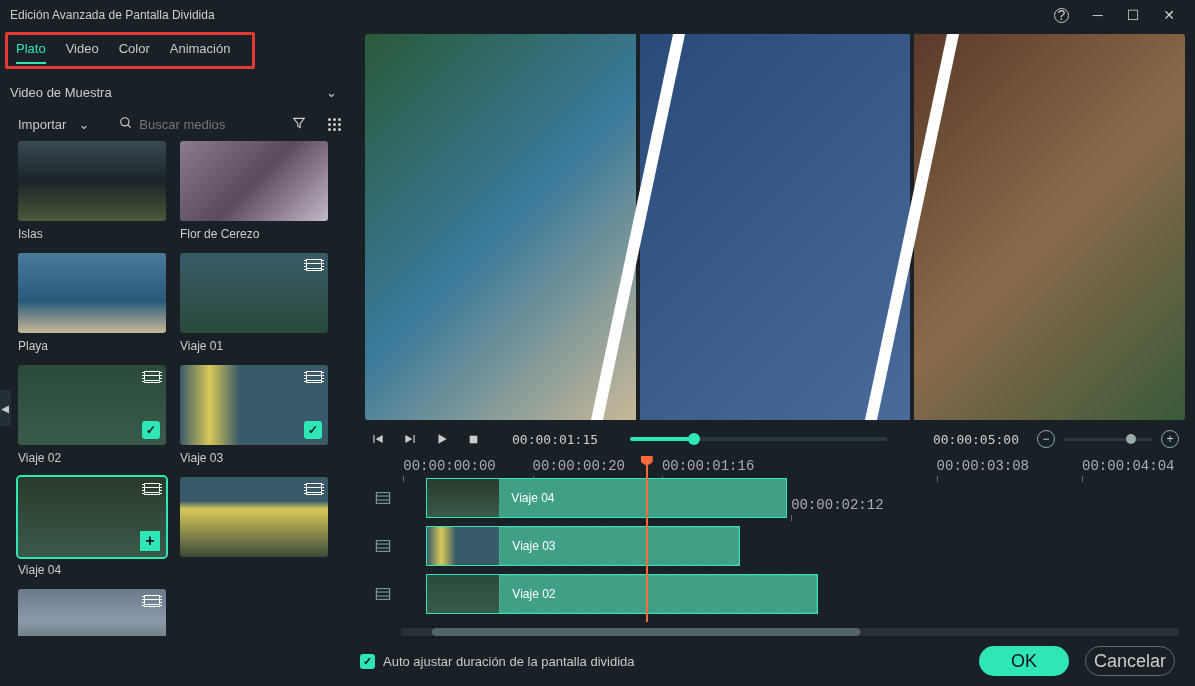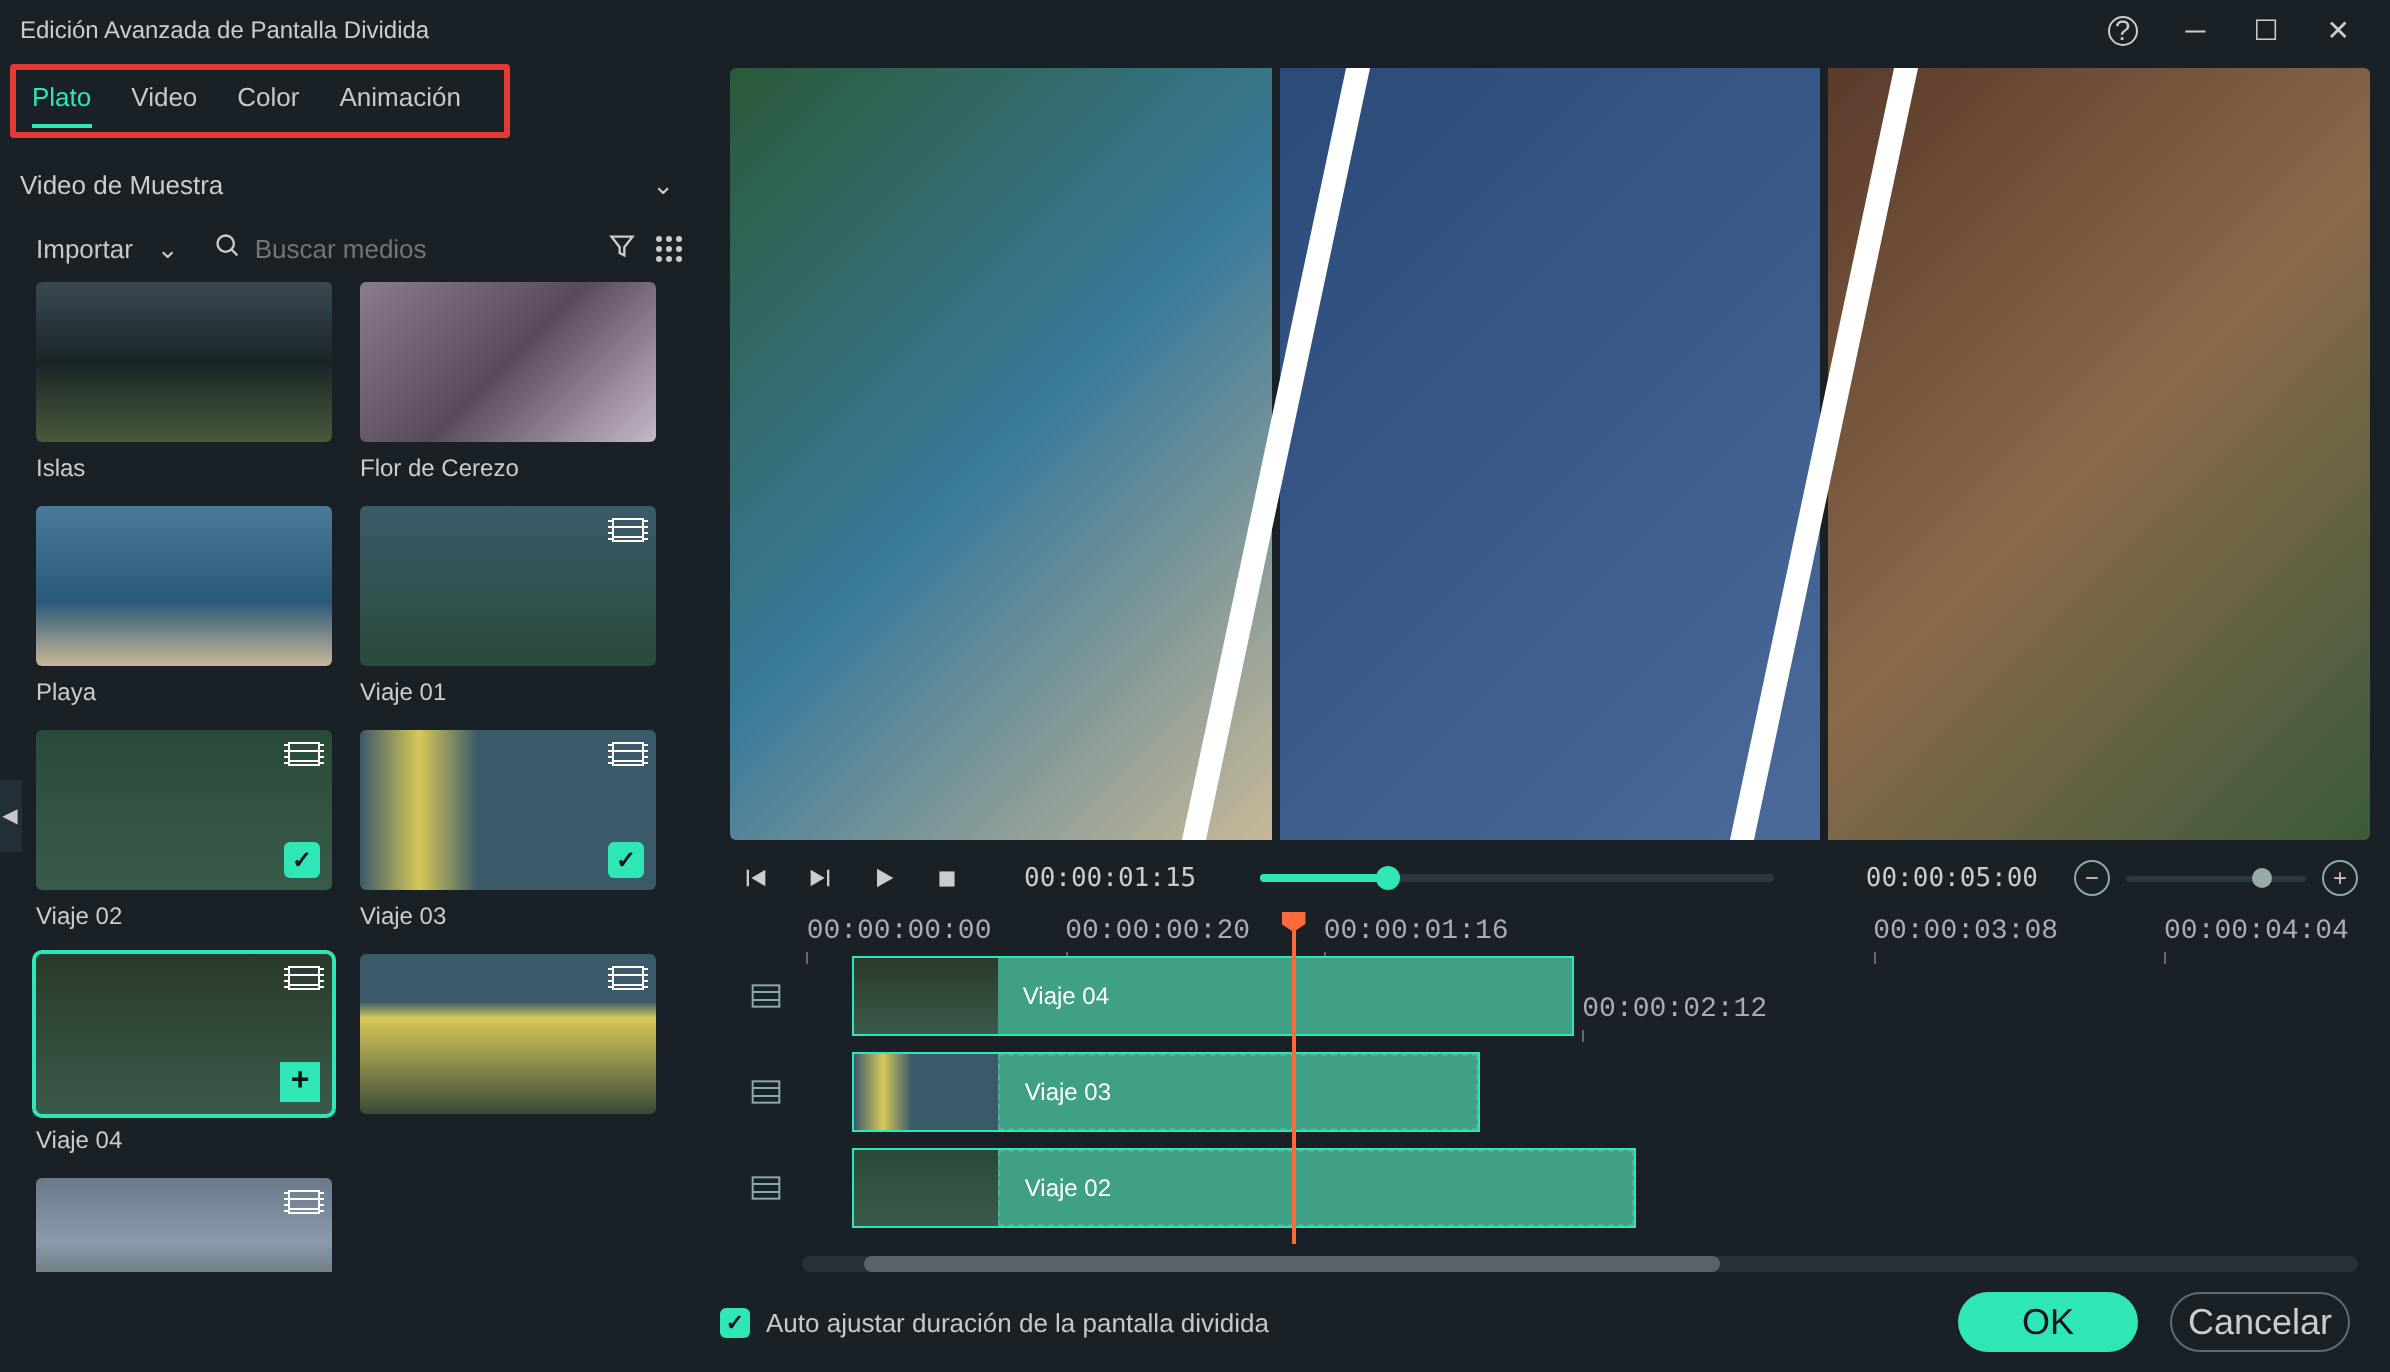--- a/index.html
+++ b/index.html
@@ -36,21 +36,21 @@
 }
 .tabs { display:flex; gap:20px; }
 .tab { cursor:pointer; padding-bottom:6px; font-size:13px; }
 .tab.active { color:#2ee6b6; border-bottom:2px solid #2ee6b6; }
 .section-header {
   display:flex; justify-content:space-between; align-items:center;
   padding:10px 18px 10px 10px;
   color:#ccc; cursor:pointer;
 }
 .toolbar-row {
-  display:flex; align-items:center; gap:10px;
+  display:flex; align-items:center; gap:22px;
   padding:6px 14px 8px 18px;
 }
 .import-btn {
   display:flex; align-items:center; gap:12px;
   cursor:pointer;
 }
 .search-wrap { display:flex; align-items:center; gap:6px; flex:1; margin-left:8px; }
 .search-wrap input {
   background:transparent; border:none; outline:none;
   color:#fca5a5; font-size:13px; width:120px;

